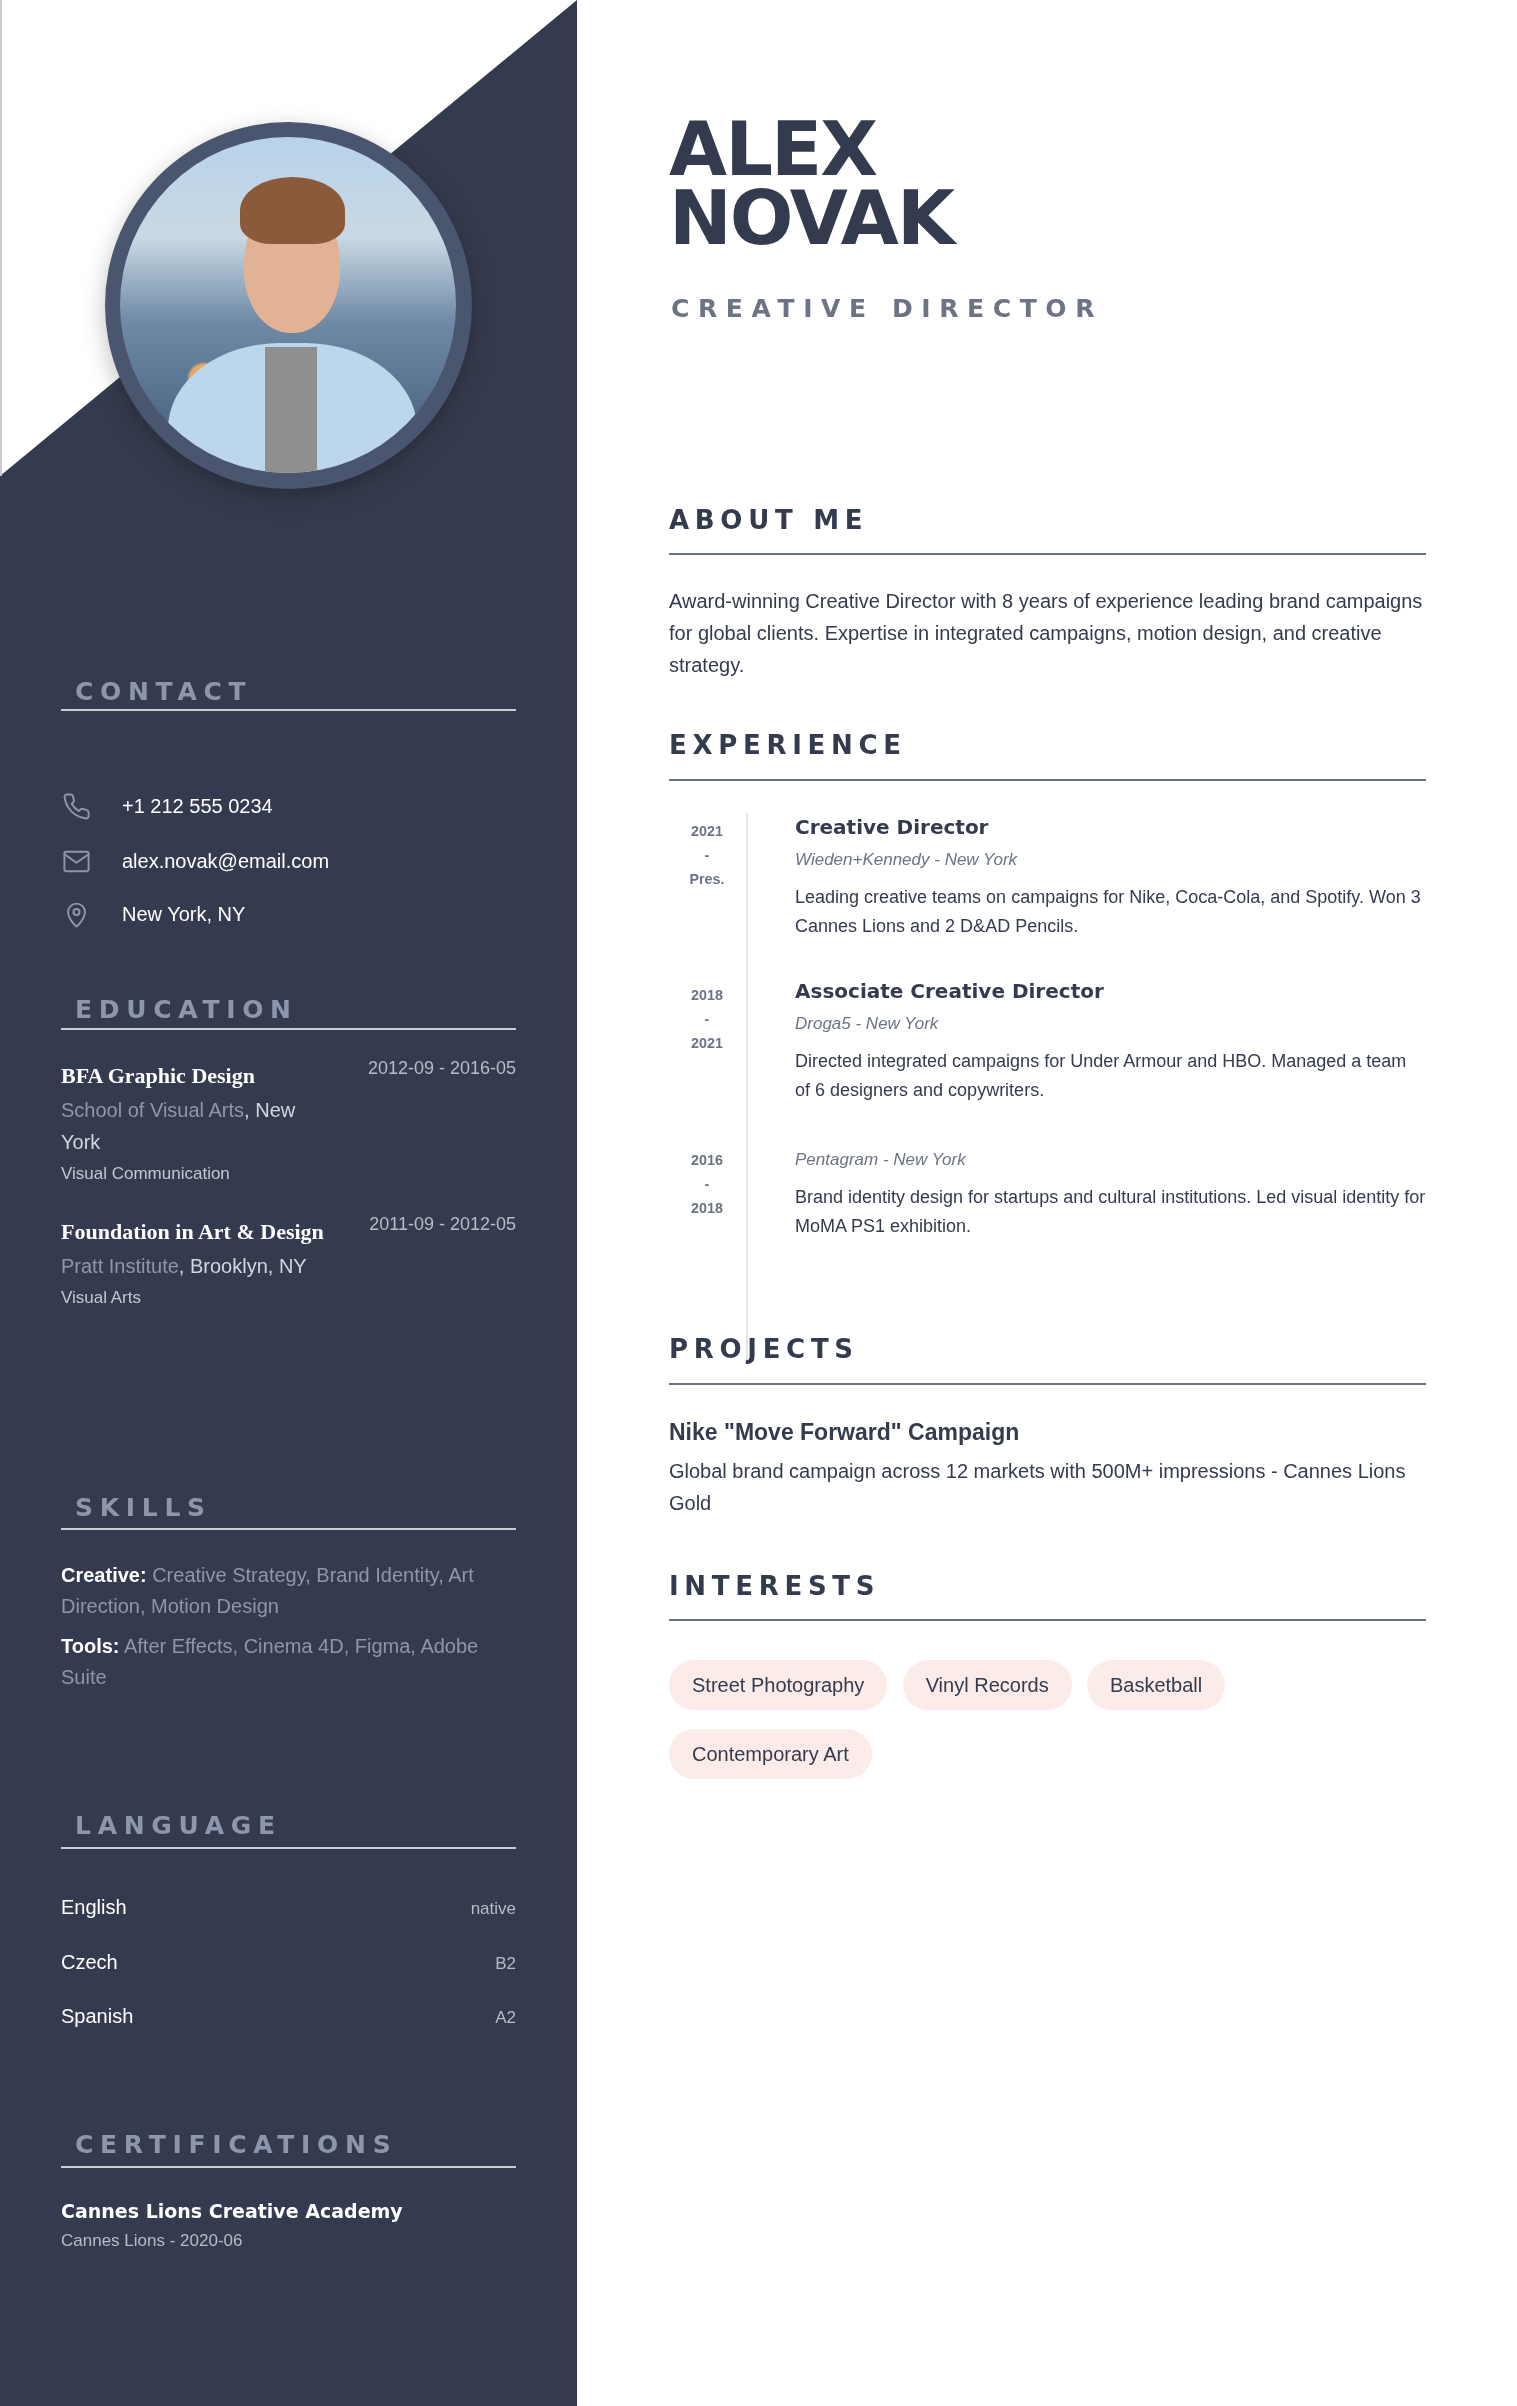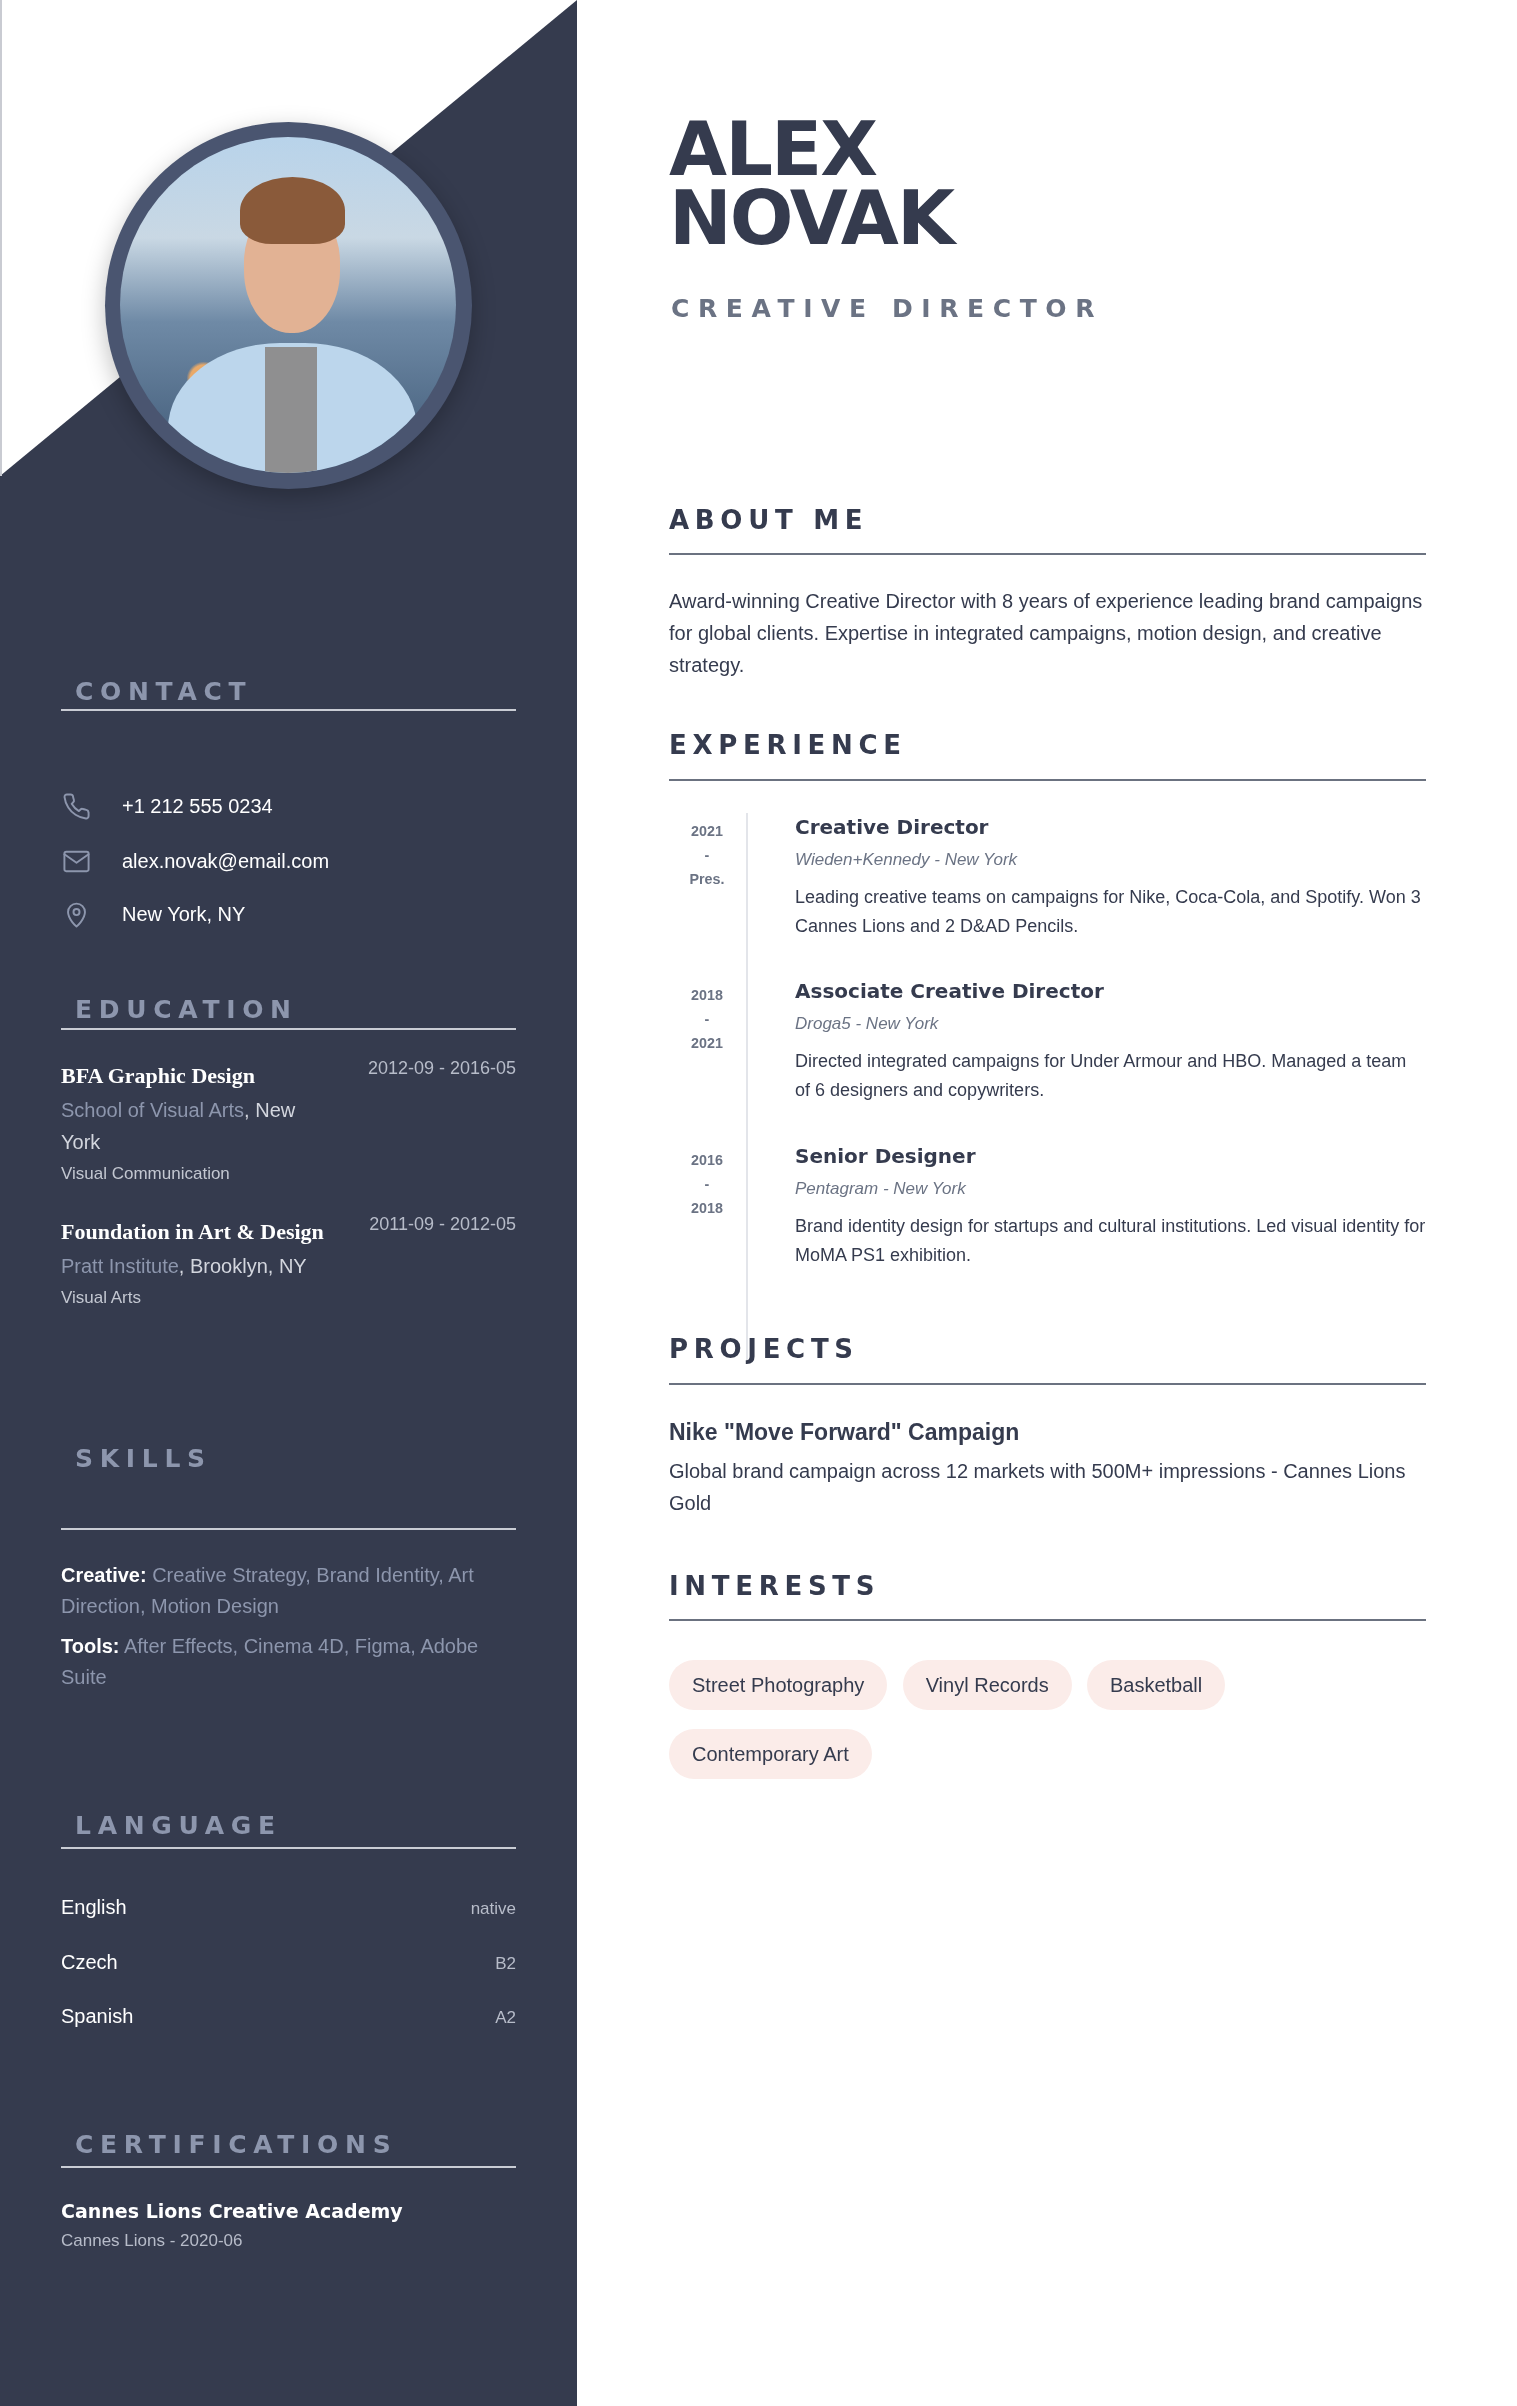--- a/index.html
+++ b/index.html
@@ -127,21 +127,21 @@
   <div class="edu-field">Visual Communication</div>
 </div>
 
 <div class="edu" style="top:1214px">
   <div class="edu-title">Foundation in Art &amp; Design</div>
   <div class="edu-date" style="top:0">2011-09 - 2012-05</div>
   <div class="edu-school"><span class="school">Pratt Institute</span><span class="loc">, Brooklyn, NY</span></div>
   <div class="edu-field">Visual Arts</div>
 </div>
 
-<h3 class="s-heading" style="top:1430px">SKILLS</h3>
+<h3 class="s-heading" style="top:1479px">SKILLS</h3>
 <div class="s-rule" style="top:1528px"></div>
 <div class="skill" style="top:1560px"><b>Creative:</b><span> Creative Strategy, Brand Identity, Art Direction, Motion Design</span></div>
 <div class="skill" style="top:1631px"><b>Tools:</b><span> After Effects, Cinema 4D, Figma, Adobe Suite</span></div>
 
 <h3 class="s-heading" style="top:1797px">LANGUAGE</h3>
 <div class="s-rule" style="top:1847px"></div>
 <div class="lang-row" style="top:1879px">
   <span class="lang-name">English</span>
   <span class="lang-level">native</span>
 </div>
@@ -201,21 +201,20 @@
 </div>
 
 <div class="job" style="top:1142px">
   <div class="job-dates">
     <div>2016</div>
     <div>-</div>
     <div>2018</div>
   </div>
   <div class="job-line" style="height:218px"></div>
   <div class="job-body">
-    <div class="job-title">Senior Designer</div>
     <div class="job-company">Pentagram - New York</div>
     <div class="job-desc">Brand identity design for startups and cultural institutions. Led visual identity for MoMA PS1 exhibition.</div>
   </div>
 </div>
 
 <h2 class="m-heading" style="top:1334px">PROJECTS</h2>
 <div class="m-rule" style="top:1383px"></div>
 <div class="proj-title">Nike "Move Forward" Campaign</div>
 <p class="proj-desc">Global brand campaign across 12 markets with 500M+ impressions - Cannes Lions Gold</p>
 

